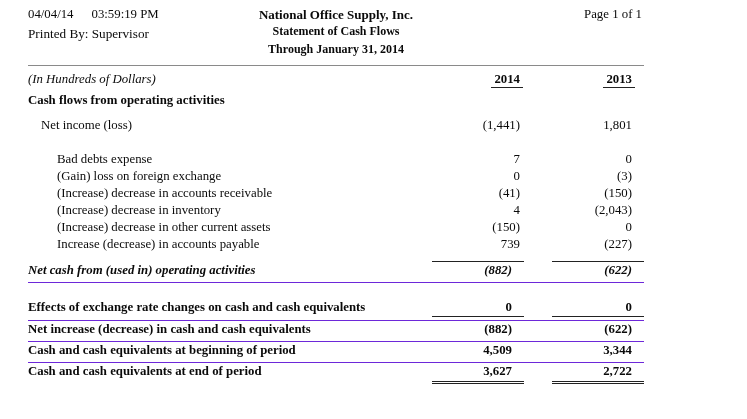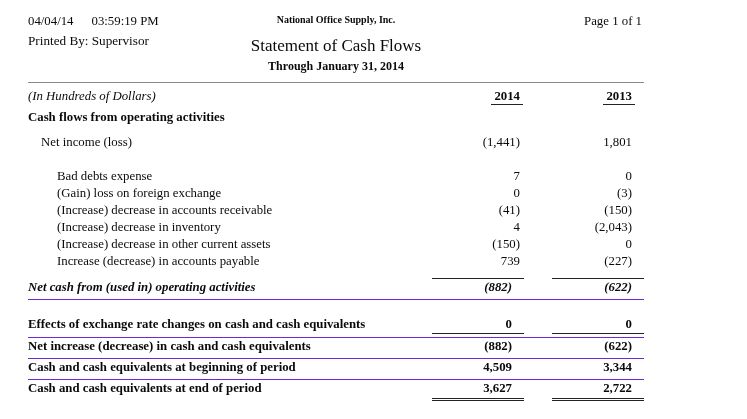--- a/index.html
+++ b/index.html
@@ -6,31 +6,31 @@
   body {
     width: 747px; height: 419px;
     background: #ffffff;
     color: #0a0a0a;
     font-family: "Liberation Serif", "DejaVu Serif", serif;
     font-size: 12.8px;
     overflow: hidden;
   }
   .page {
     width: 654px; height: 419px;
-    padding: 14px 10px 6px 28px;
+    padding: 7px 10px 6px 28px;
     box-sizing: border-box;
   }
   
   .hdr { display: grid; grid-template-columns: 185px 1fr 185px; align-items: start; }
   .hdr-left .l1 { white-space: nowrap; }
   .hdr-left .time { margin-left: 18px; }
   .hdr-left .l2 { margin-top: 4px; font-size: 13.2px; }
   .hdr-center { text-align: center; }
-  .company { font-weight: bold; font-size: 10px; }
-  .title { font-weight: normal; font-size: 17px; margin-top: 11px; }
+  .company { font-weight: bold; font-size: 13px; }
+  .title { font-weight: bold; font-size: 12px; margin-top: 1px; }
   .subtitle { font-weight: bold; font-size: 12px; margin-top: 3px; }
   .hdr-right { text-align: right; padding-right: 2px; }
   .toprule { border-bottom: 1px solid #8a8a8a; margin-top: 8px; }
   
   .caption-row { display: flex; align-items: baseline; padding: 6px 0 4px 0; white-space: nowrap; }
   .caption { flex: 1; font-style: italic; }
   .v { width: 112px; flex: 0 0 auto; text-align: right; }
   .yr { display: inline-block; font-weight: bold; border-bottom: 1px solid #222; padding: 0 3px; margin-right: 9px; }
   
   .row { display: flex; align-items: baseline; line-height: 17px; min-height: 17px; white-space: nowrap; }

